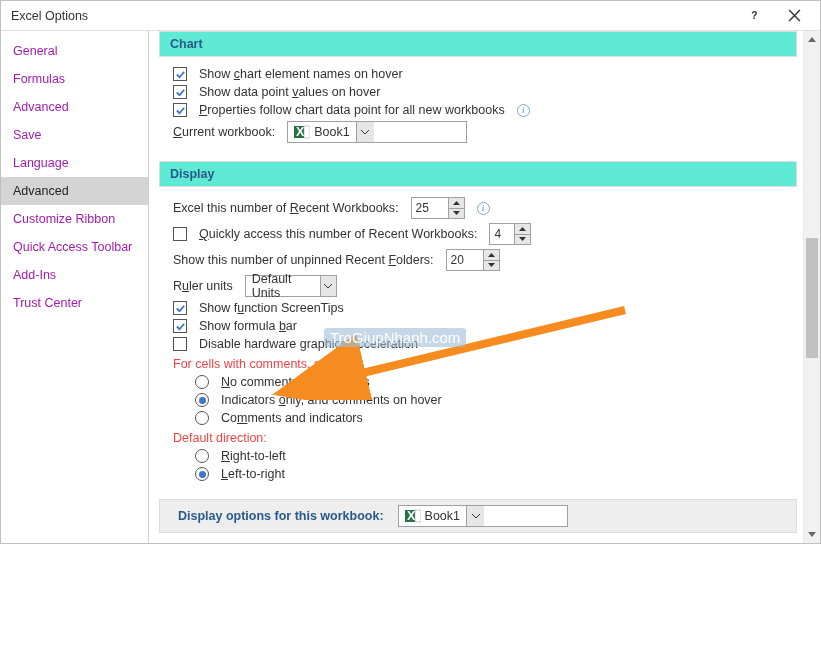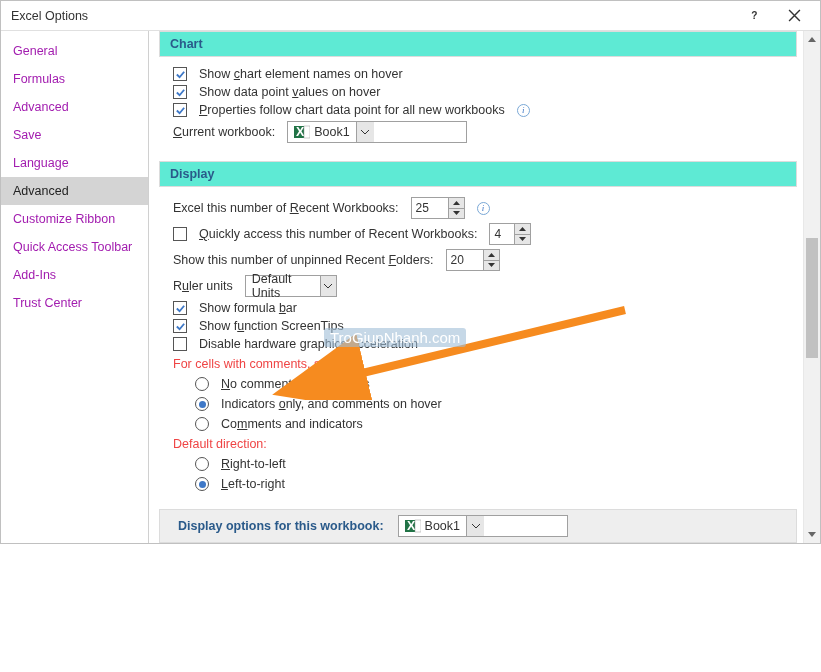--- a/index.html
+++ b/index.html
@@ -16,21 +16,21 @@
 .content-wrap { flex: 1; position: relative; display: flex; }
 .content { flex: 1; overflow-y: hidden; padding: 0 6px 0 10px; }
 .scrollbar-v { width: 17px; background: #f1f1f1; position: relative; border-left: 1px solid #e8e8e8; }
 .scrollbar-v .sbtn { height: 17px; display: flex; align-items: center; justify-content: center; cursor: pointer; }
 .scrollbar-v .strack { position: absolute; top: 17px; bottom: 17px; left: 0; right: 0; }
 .scrollbar-v .sthumb { position: absolute; left: 2px; right: 2px; background: #c1c1c1; cursor: pointer; }
 .scrollbar-v .sbtn.bottom { position: absolute; bottom: 0; left: 0; right: 0; }
 .section-header { background: #5eead4; border: 1px solid #dcdcdc; padding: 5px 10px; font-weight: 600; color: #2a5a8a; margin-bottom: 10px; }
 .section-body { padding: 0 14px 14px 14px; }
 .row { display: flex; align-items: center; margin: 4px 0; gap: 12px; }
-.row.indent { margin-left: 22px; margin-top: 6px; }
+.row.indent { margin-left: 22px; }
 .chk, .rad { width: 14px; height: 14px; border: 1px solid #555; display: inline-flex; align-items: center; justify-content: center; flex-shrink: 0; background: #fff; cursor: pointer; }
 .rad { border-radius: 50%; }
 .rad .dot { width: 7px; height: 7px; background: #3e78c7; border-radius: 50%; }
 .chk.checked svg { display: block; }
 .chk svg { display: none; width: 11px; height: 11px; }
 .chk.checked { }
 .u { text-decoration: underline; }
 .lbl { user-select: none; }
 .info-icon { width: 13px; height: 13px; border: 1px solid #7aa8d6; border-radius: 50%; color: #3e78c7; font-size: 9px; display: inline-flex; align-items: center; justify-content: center; font-style: italic; font-family: Georgia, serif; cursor: help; }
 .select { display: inline-flex; align-items: center; border: 1px solid #a0a0a0; background: #fff; height: 22px; }
@@ -204,29 +204,29 @@
                   </svg>
                 </span>
             </div>
           </div>
           <div class="row">
             <span class="chk checked">
                 <svg viewBox="0 0 12 12">
                   <path d="M2 6 L5 9 L10 3" stroke="#3e78c7" stroke-width="2" fill="none"></path>
                 </svg>
               </span>
+            <span class="lbl"><span>Show f</span><span class="u">u</span><span>nction ScreenTips</span></span>
+          </div>
+          <div class="row">
+            <span class="chk checked">
+                <svg viewBox="0 0 12 12">
+                  <path d="M2 6 L5 9 L10 3" stroke="#3e78c7" stroke-width="2" fill="none"></path>
+                </svg>
+              </span>
             <span class="lbl"><span>Show formula </span><span class="u">b</span><span>ar</span></span>
-          </div>
-          <div class="row">
-            <span class="chk checked">
-                <svg viewBox="0 0 12 12">
-                  <path d="M2 6 L5 9 L10 3" stroke="#3e78c7" stroke-width="2" fill="none"></path>
-                </svg>
-              </span>
-            <span class="lbl"><span>Show f</span><span class="u">u</span><span>nction ScreenTips</span></span>
           </div>
           <div class="row">
             <span class="chk"></span>
             <span class="lbl"><span>Disable hardware </span><span class="u">g</span><span>raphics acceleration</span></span>
           </div>
           <div class="sub-label">For cells with comments, show:</div>
           <div class="row indent">
             <span class="rad"></span>
             <span class="lbl"><span></span><span class="u">N</span><span>o comments or indicators</span></span>
           </div>

